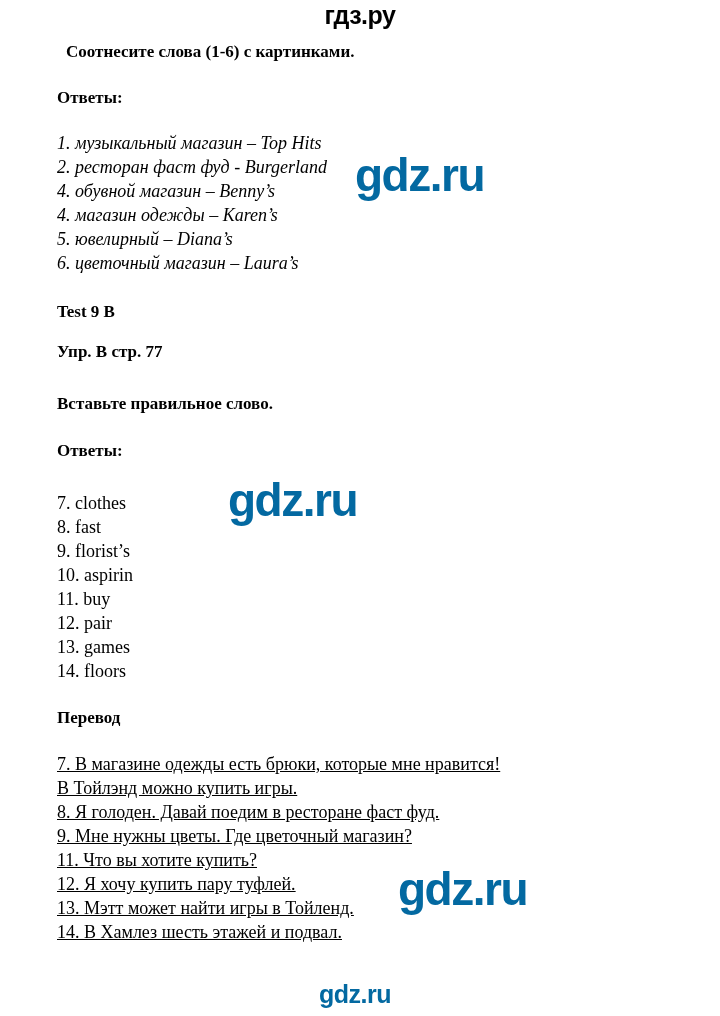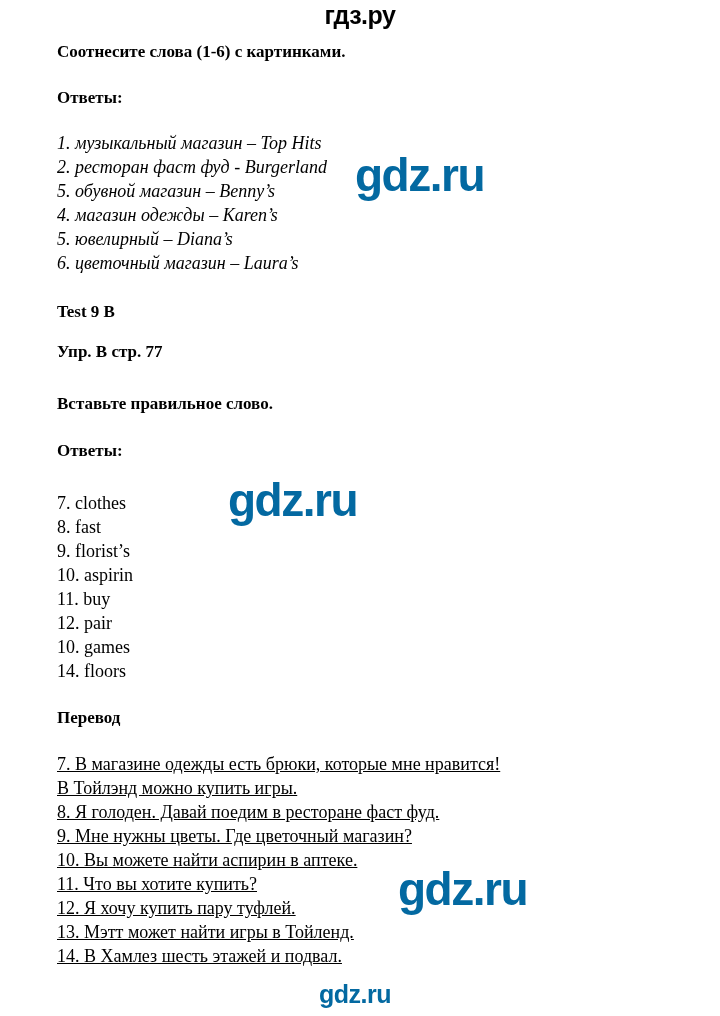--- a/index.html
+++ b/index.html
@@ -55,21 +55,21 @@
     font-weight: normal;
     font-size: 18px;
     line-height: 24px;
     color: #000;
     white-space: nowrap;
   }
 
   .block { position: absolute; left: 0; }
 
   
-  #blk-task        { top: 41px; }
+  #blk-task        { top: 41px; margin-left: 9px; }
   #blk-answers1-h  { top: 87px; }
   #blk-answers1    { top: 131px; font-style: italic; }
   #blk-testlabel   { top: 301px; }
   #blk-exercise    { top: 341px; }
   #blk-instruction { top: 393px; }
   #blk-answers2-h  { top: 440px; }
   #blk-answers2    { top: 491px; }
   #blk-translation-h { top: 707px; }
   #blk-translation { top: 752px; text-decoration: underline; }
 
@@ -99,21 +99,21 @@
     <div class="heading">Соотнесите слова (1-6) с картинками.</div>
   </div>
 
   <div class="block" id="blk-answers1-h">
     <div class="heading">Ответы:</div>
   </div>
 
   <div class="block" id="blk-answers1">
     <div class="body-line">1. музыкальный магазин – Top Hits</div>
     <div class="body-line">2. ресторан фаст фуд - Burgerland</div>
-    <div class="body-line">5. обувной магазин – Benny’s</div>
+    <div class="body-line">4. обувной магазин – Benny’s</div>
     <div class="body-line">4. магазин одежды – Karen’s</div>
     <div class="body-line">5. ювелирный – Diana’s</div>
     <div class="body-line">6. цветочный магазин – Laura’s</div>
   </div>
 
   <div class="block" id="blk-testlabel">
     <div class="heading">Test 9 B</div>
   </div>
 
   <div class="block" id="blk-exercise">
@@ -128,34 +128,33 @@
     <div class="heading">Ответы:</div>
   </div>
 
   <div class="block" id="blk-answers2">
     <div class="body-line">7. clothes</div>
     <div class="body-line">8. fast</div>
     <div class="body-line">9. florist’s</div>
     <div class="body-line">10. aspirin</div>
     <div class="body-line">11. buy</div>
     <div class="body-line">12. pair</div>
-    <div class="body-line">10. games</div>
+    <div class="body-line">13. games</div>
     <div class="body-line">14. floors</div>
   </div>
 
   <div class="block" id="blk-translation-h">
     <div class="heading">Перевод</div>
   </div>
 
   <div class="block" id="blk-translation">
     <div class="body-line">7. В магазине одежды есть брюки, которые мне нравится!</div>
     <div class="body-line">В Тойлэнд можно купить игры.</div>
     <div class="body-line">8. Я голоден. Давай поедим в ресторане фаст фуд.</div>
     <div class="body-line">9. Мне нужны цветы. Где цветочный магазин?</div>
-    <div class="body-line">10. Вы можете найти аспирин в аптеке.</div>
     <div class="body-line">11. Что вы хотите купить?</div>
     <div class="body-line">12. Я хочу купить пару туфлей.</div>
     <div class="body-line">13. Мэтт может найти игры в Тойленд.</div>
     <div class="body-line">14. В Хамлез шесть этажей и подвал.</div>
   </div>
 
 </div>
 
 <div class="watermark wm-1">gdz.ru</div>
 <div class="watermark wm-2">gdz.ru</div>

